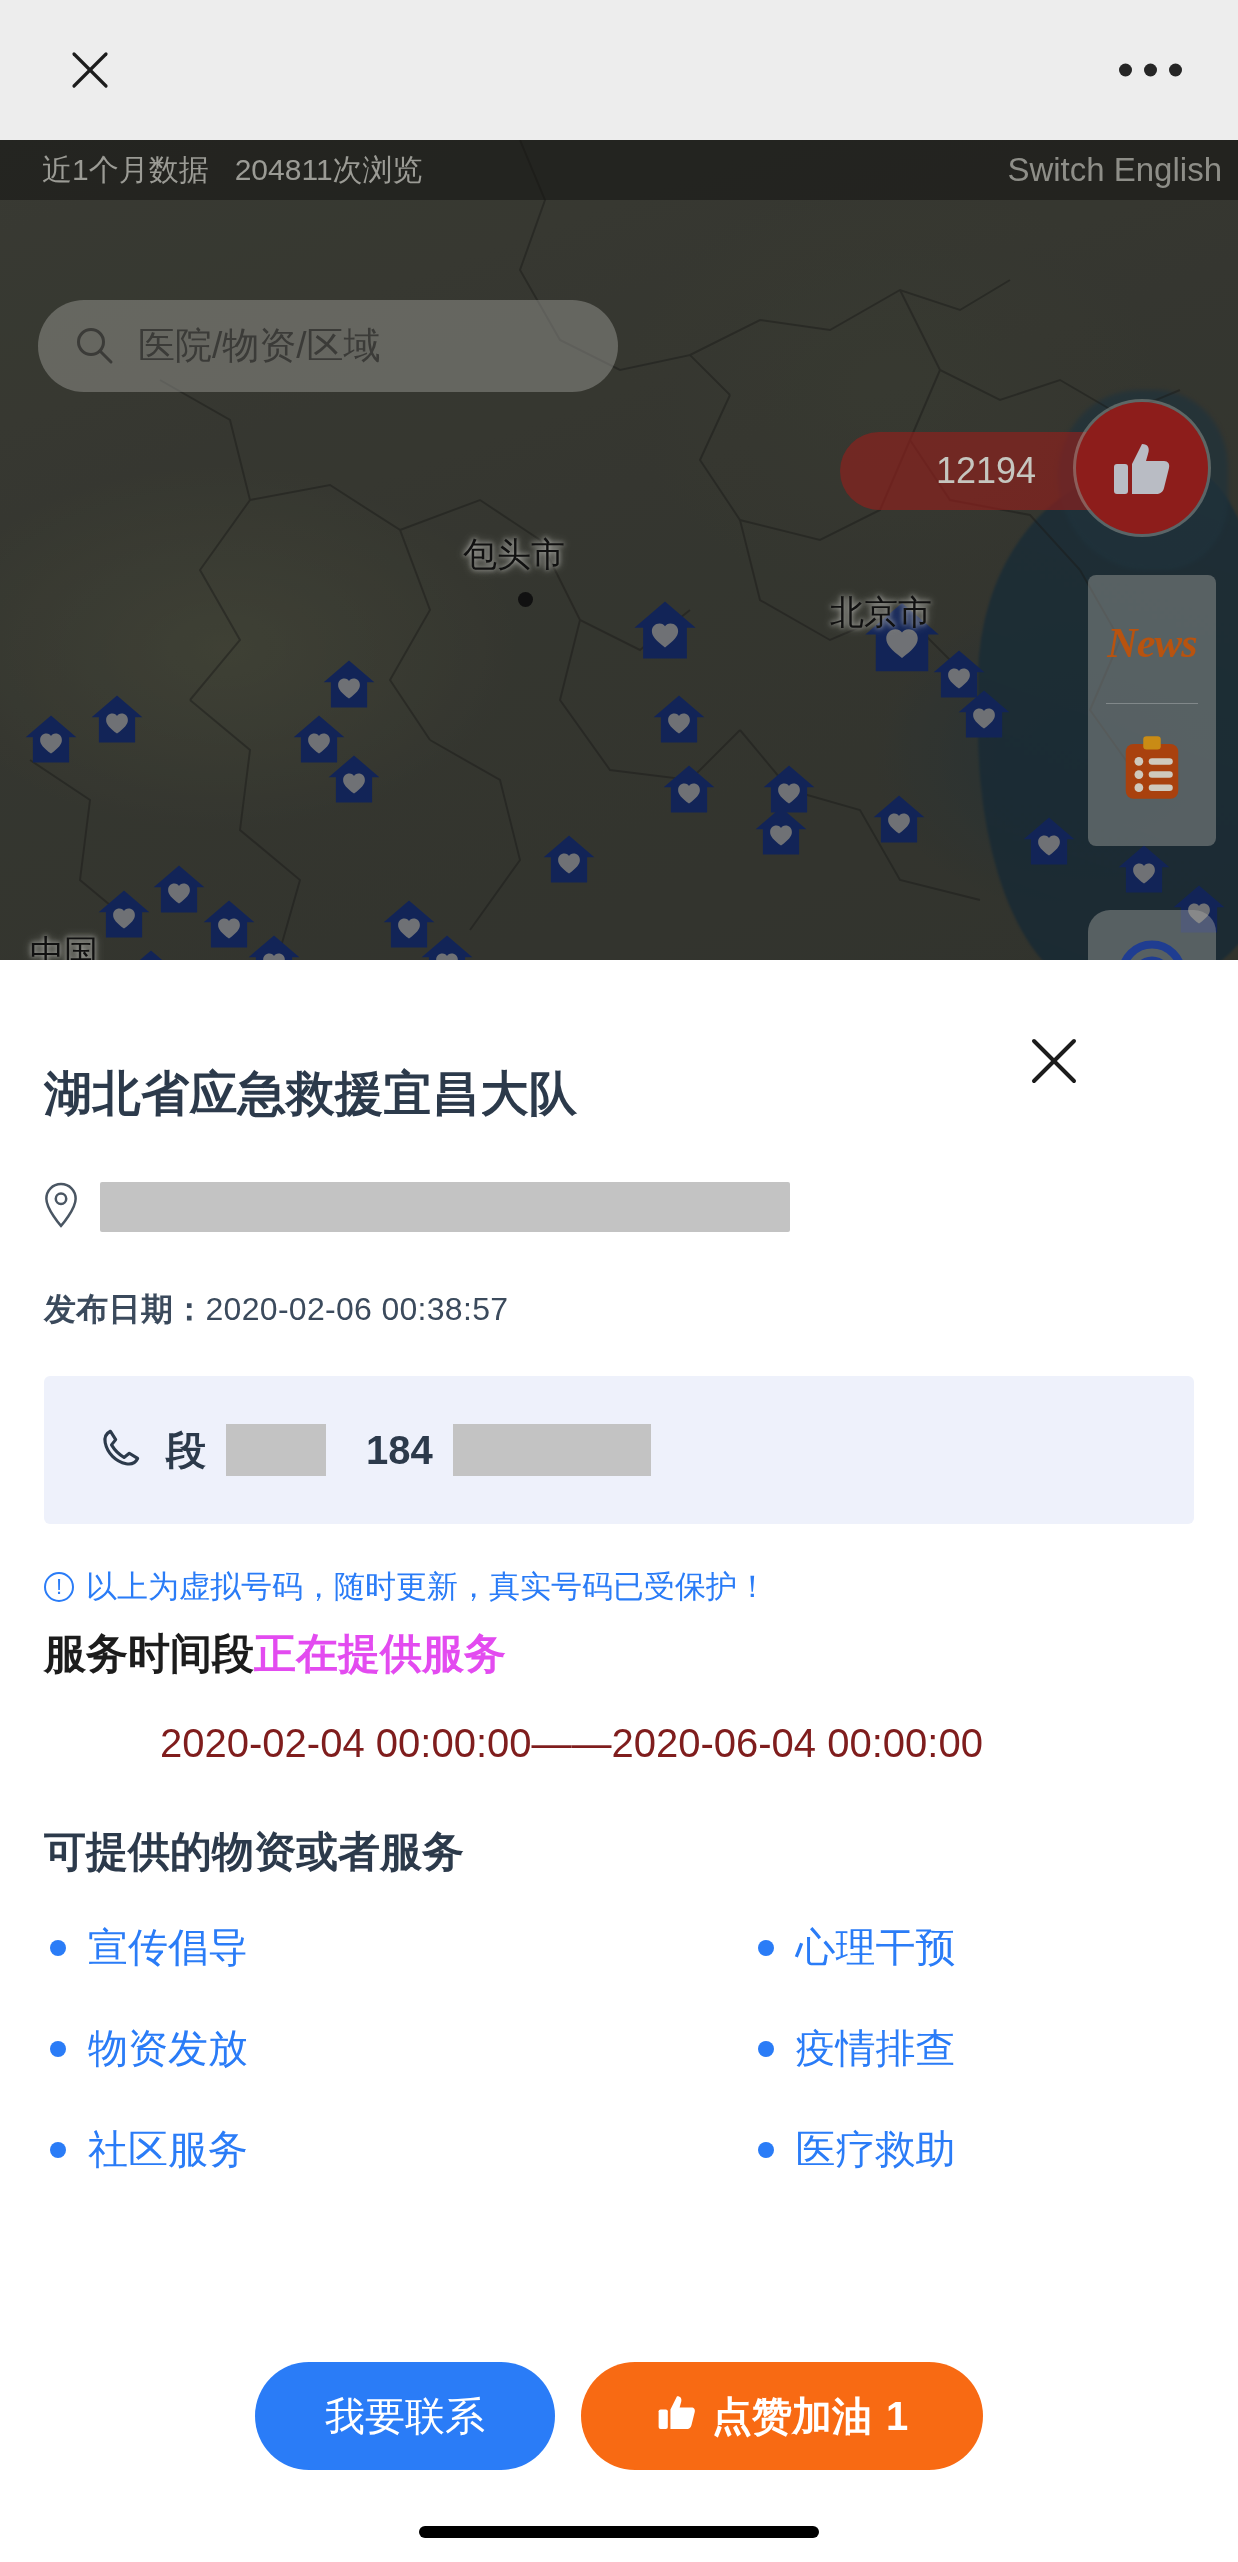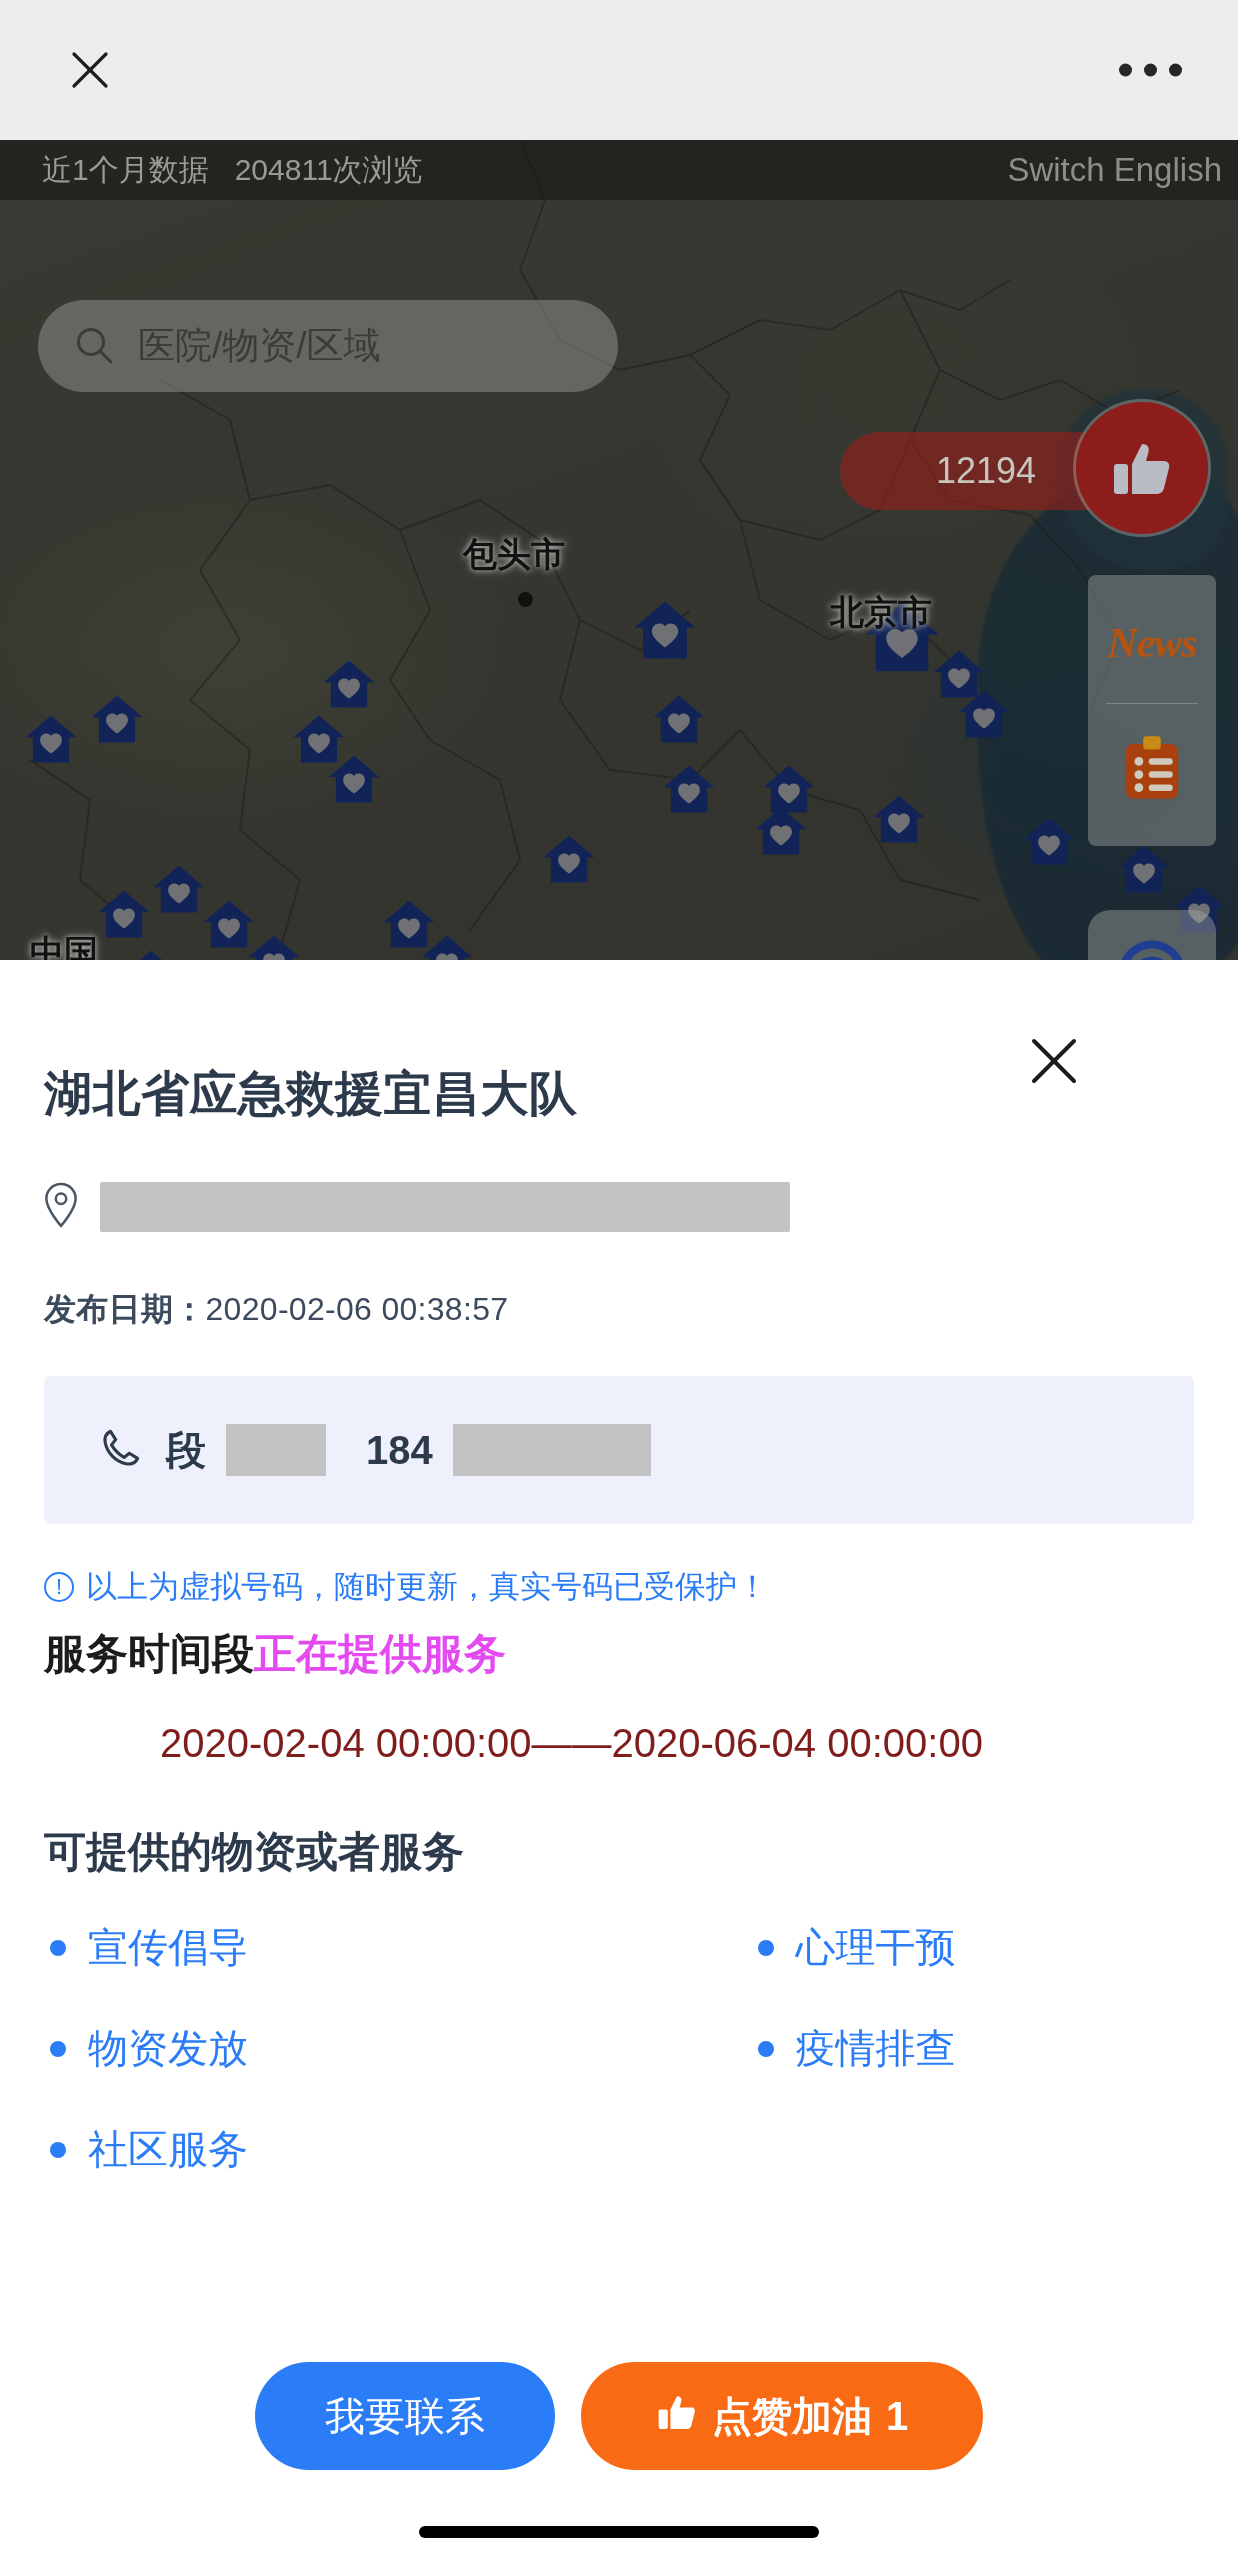--- a/index.html
+++ b/index.html
@@ -109,21 +109,21 @@
     background: rgba(0,0,0,0.40);
     pointer-events: none;
   }
   
   .borders { position:absolute; inset:0; opacity:0.45; }
 
   .map-label {
     position: absolute;
     color: #111;
     font-size: 34px;
-    font-weight: 700;
+    font-weight: 400;
     text-shadow: 0 0 5px rgba(190,190,185,0.9), 0 0 10px rgba(190,190,185,0.7);
     white-space: nowrap;
   }
   .city-dot {
     position: absolute;
     width: 15px; height: 15px;
     background: #111;
     border-radius: 50%;
   }
 
@@ -757,20 +757,24 @@
           <span>物资发放</span>
         </div>
       <div class="goods-item goods-col2">
           <span class="bullet"></span>
           <span>疫情排查</span>
         </div>
       <div class="goods-item">
           <span class="bullet"></span>
           <span>社区服务</span>
         </div>
+      <div class="goods-item goods-col2">
+          <span class="bullet"></span>
+          <span>医疗救助</span>
+        </div>
     </div>
 
     <div class="action-row">
       <button class="btn-contact">我要联系</button>
       <button class="btn-like">
         <span>
           <svg viewBox="0 0 64 64" aria-hidden="true">
             <path d="M22 28 L32 8 C38 8 40 12 38 18 L36 25 L54 25 C58 25 60 28 59 32 L54 52 C53 56 50 58 46 58 L22 58 Z" fill="#ffffff"></path>
             <rect x="4" y="28" width="14" height="30" rx="3" fill="#ffffff"></rect>
           </svg>

